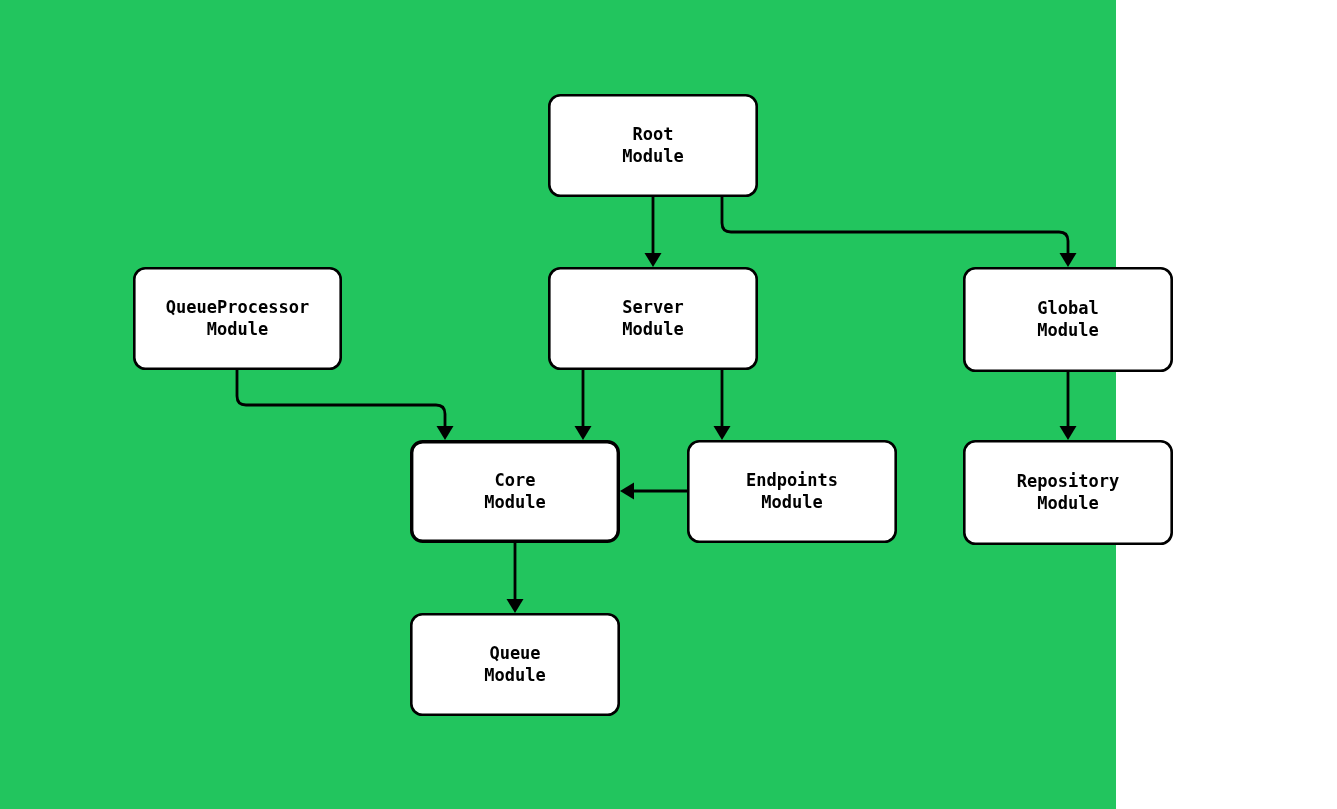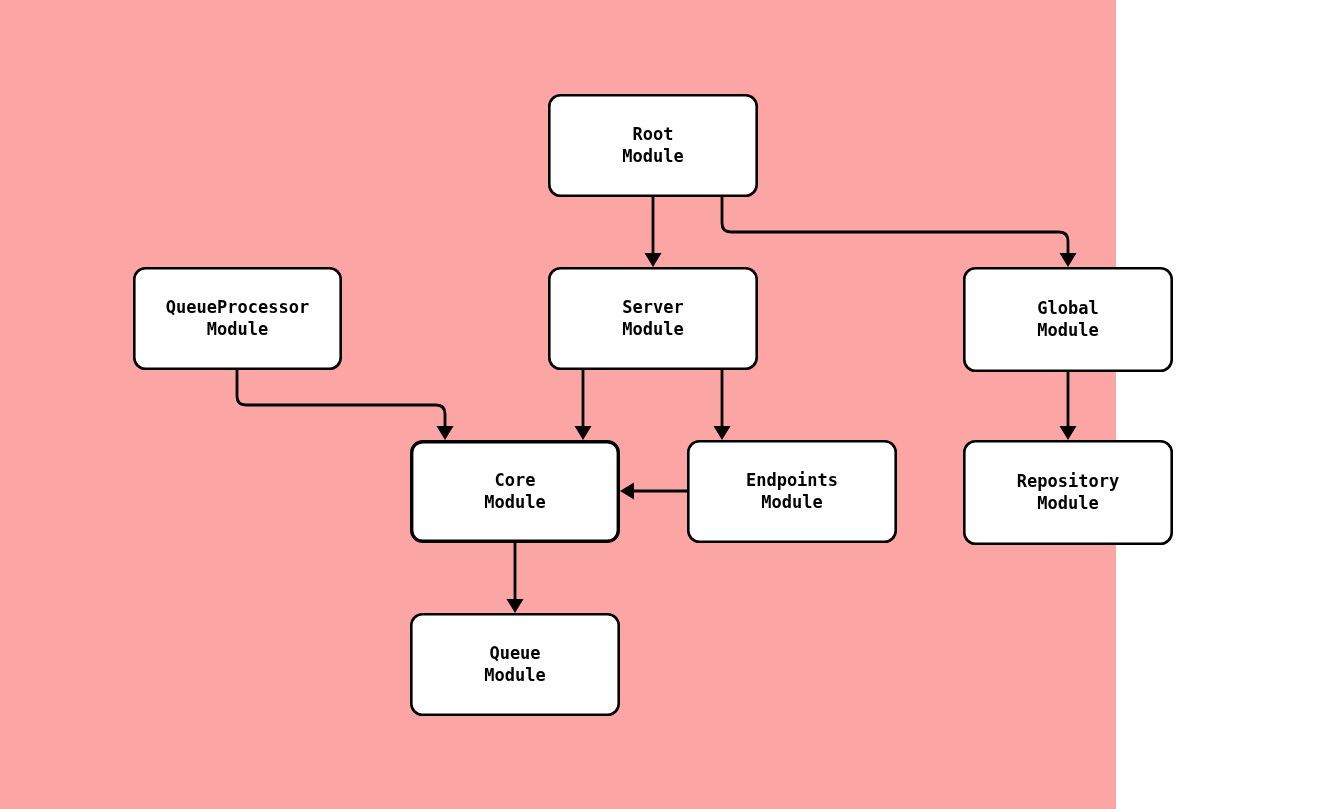--- a/index.html
+++ b/index.html
@@ -11,21 +11,21 @@
   body {
     width: 1337px;
     height: 809px;
     font-family: "DejaVu Sans Mono", "Liberation Mono", monospace;
     overflow: hidden;
   }
   #diagram-root {
     position: relative;
     width: 1116px;
     height: 809px;
-    background: #fca5a5;
+    background: #22c55e;
   }
   svg#diagram-canvas {
     position: absolute;
     top: 0;
     left: 0;
     width: 1337px;
     height: 809px;
     display: block;
   }
   .node-box {

